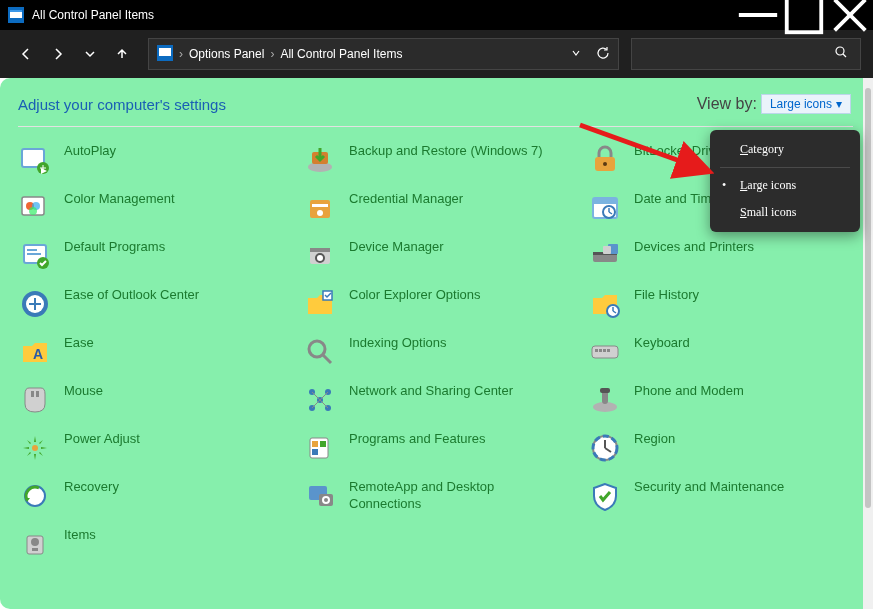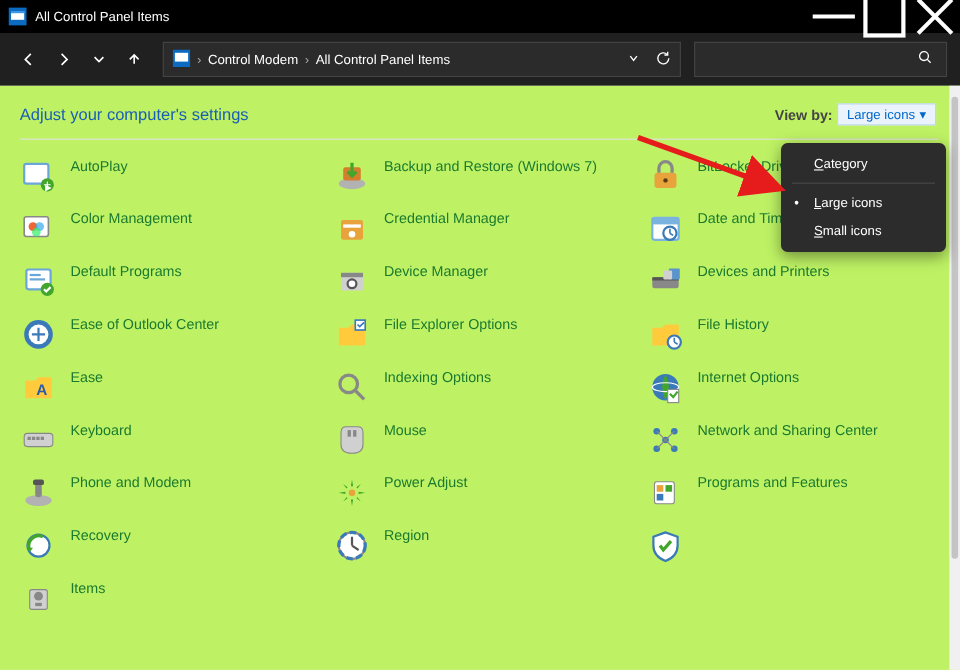--- a/index.html
+++ b/index.html
@@ -14,36 +14,36 @@
 
 .toolbar { height: 48px; background: #202020; display: flex; align-items: center; padding: 0 12px; gap: 4px; }
 .nav-btn { width: 28px; height: 28px; display: flex; align-items: center; justify-content: center; color: #fff; }
 .nav-btn svg { width: 14px; height: 14px; }
 .addressbar { flex: 1; height: 32px; background: #2b2b2b; border: 1px solid #444; margin: 0 8px; display: flex; align-items: center; padding: 0 8px; color: #fff; font-size: 12px; gap: 6px; }
 .addressbar .sep { color: #aaa; }
 .addressbar .spacer { flex: 1; }
 .searchbar { width: 230px; height: 32px; background: #2b2b2b; border: 1px solid #444; display: flex; align-items: center; justify-content: flex-end; padding: 0 12px; color: #fff; }
 
 
-.content { background: #bef264; height: calc(609px - 30px - 48px); overflow-y: auto; position: relative; padding: 0 2px 0 0; }
+.content { background: #86efac; height: calc(609px - 30px - 48px); overflow-y: auto; position: relative; padding: 0 2px 0 0; border-radius: 10px; }
 .header-row { display: flex; align-items: center; padding: 16px 20px 12px 18px; }
 .header-row .heading { color: #1a5fb4; font-size: 15px; flex: 1; }
-.viewby { font-size: 13px; color: #444; font-weight: bold; }
+.viewby { font-size: 16px; color: #444; }
 .viewby-select { background: #eaf3fb; border: 1px solid #bcd6ea; color: #0066cc; font-size: 12px; padding: 2px 8px; margin-left: 4px; display: inline-flex; align-items: center; gap: 4px; }
 .divider { border-top: 1px solid #e2e2e2; margin: 0 18px 10px 18px; }
 
 .grid { display: grid; grid-template-columns: repeat(3, 1fr); column-gap: 20px; row-gap: 14px; padding: 6px 18px 20px 18px; }
 .item { display: flex; align-items: flex-start; gap: 12px; }
 .item .ico { width: 34px; height: 34px; flex-shrink: 0; display: flex; align-items: center; justify-content: center; }
 .item .ico svg { width: 32px; height: 32px; }
 .item .label { color: #1b7a2f; font-size: 13px; line-height: 1.3; }
 
 
 .dropdown { position: absolute; top: 130px; left: 710px; width: 150px; background: #2c2c2c; border-radius: 6px; padding: 6px 0; box-shadow: 0 4px 14px rgba(0,0,0,.4); z-index: 10; }
-.dropdown .menu-item { color: #fff; font-size: 12px; padding: 6px 14px 6px 30px; position: relative; }
+.dropdown .menu-item { color: #fff; font-size: 12px; padding: 6px 14px 6px 30px; position: relative; font-family: Liberation Serif, serif; }
 .dropdown .menu-item::first-letter { text-decoration: underline; }
 .dropdown .menu-sep { border-top: 1px solid #4a4a4a; margin: 4px 10px; }
 .dropdown .menu-item.selected::before { content: "•"; position: absolute; left: 12px; color: #fff; }
 
 
 .arrow-annot { position: absolute; top: 120px; left: 575px; z-index: 20; pointer-events: none; }
 
 
 .scrollbar { position: absolute; right: 0; top: 78px; width: 10px; height: calc(609px - 78px); background: #f0f0f0; }
 .scrollbar .thumb { position: absolute; top: 10px; left: 2px; width: 6px; height: 420px; background: #c4c4c4; border-radius: 3px; }
@@ -100,21 +100,21 @@
       </svg>
   </div>
   <div class="addressbar">
     <span>
       <svg width="16" height="16" viewBox="0 0 16 16">
           <rect width="16" height="16" fill="#0c6bc0"></rect>
           <rect x="2" y="3" width="12" height="8" fill="#fff"></rect>
         </svg>
     </span>
     <span class="sep">›</span>
-    <span>Control Modem</span>
+    <span>Options Panel</span>
     <span class="sep">›</span>
     <span>All Control Panel Items</span>
     <span class="spacer"></span>
     <span>
       <svg width="12" height="12" viewBox="0 0 12 12">
           <path d="M3 4 L6 8 L9 4" fill="none" stroke="#fff" stroke-width="1.2"></path>
         </svg>
     </span>
     <span style="margin-left:8px">
       <svg width="14" height="14" viewBox="0 0 14 14">
@@ -252,21 +252,21 @@
         <div class="label">Ease of Outlook Center</div>
       </div>
       <div class="item">
         <div class="ico">
           <svg viewBox="0 0 32 32">
             <path d="M4 10 L13 10 L16 7 L28 7 L28 26 L4 26 Z" fill="#ffcb3d"></path>
             <rect x="19" y="3" width="9" height="9" fill="#fff" stroke="#3a7ab8" stroke-width="1.5"></rect>
             <path d="M21 7 L23 9 L27 5" stroke="#3a7ab8" stroke-width="1.5" fill="none"></path>
           </svg>
         </div>
-        <div class="label">File Explorer Options</div>
+        <div class="label">Color Explorer Options</div>
       </div>
       <div class="item">
         <div class="ico">
           <svg viewBox="0 0 32 32">
             <path d="M4 10 L13 10 L16 7 L28 7 L28 26 L4 26 Z" fill="#ffcb3d"></path>
             <circle cx="24" cy="23" r="6" fill="#fff" stroke="#3a7ab8" stroke-width="2"></circle>
             <line x1="24" y1="23" x2="24" y2="19" stroke="#3a7ab8" stroke-width="1.5"></line>
             <line x1="24" y1="23" x2="27" y2="25" stroke="#3a7ab8" stroke-width="1.5"></line>
           </svg>
         </div>
@@ -282,32 +282,20 @@
         <div class="label">Ease</div>
       </div>
       <div class="item">
         <div class="ico">
           <svg viewBox="0 0 32 32">
             <circle cx="13" cy="13" r="8" fill="none" stroke="#888" stroke-width="3"></circle>
             <line x1="19" y1="19" x2="27" y2="27" stroke="#888" stroke-width="3"></line>
           </svg>
         </div>
         <div class="label">Indexing Options</div>
-      </div>
-      <div class="item">
-        <div class="ico">
-          <svg viewBox="0 0 32 32">
-            <circle cx="16" cy="16" r="12" fill="#3a7ab8"></circle>
-            <path d="M16 4 Q10 16 16 28 Q22 16 16 4" fill="#41a62a"></path>
-            <ellipse cx="16" cy="16" rx="12" ry="4" fill="none" stroke="#fff" stroke-width="1"></ellipse>
-            <rect x="18" y="18" width="10" height="12" fill="#fff" stroke="#888"></rect>
-            <path d="M20 22 L23 25 L27 20" stroke="#41a62a" stroke-width="2" fill="none"></path>
-          </svg>
-        </div>
-        <div class="label">Internet Options</div>
       </div>
       <div class="item">
         <div class="ico">
           <svg viewBox="0 0 32 32">
             <rect x="3" y="10" width="26" height="12" rx="3" fill="#d0d0d0" stroke="#888" stroke-width="1"></rect>
             <rect x="6" y="13" width="3" height="3" fill="#888"></rect>
             <rect x="10" y="13" width="3" height="3" fill="#888"></rect>
             <rect x="14" y="13" width="3" height="3" fill="#888"></rect>
             <rect x="18" y="13" width="3" height="3" fill="#888"></rect>
           </svg>
@@ -367,45 +355,56 @@
             <rect x="8" y="9" width="6" height="6" fill="#e8a33d"></rect>
             <rect x="8" y="17" width="6" height="6" fill="#3a7ab8"></rect>
             <rect x="16" y="9" width="6" height="6" fill="#41a62a"></rect>
           </svg>
         </div>
         <div class="label">Programs and Features</div>
       </div>
       <div class="item">
         <div class="ico">
           <svg viewBox="0 0 32 32">
-            <circle cx="16" cy="16" r="10" fill="#fff" stroke="#3a7ab8" stroke-width="2"></circle>
-            <path d="M20 8 A9 9 0 0 0 8 20" fill="none" stroke="#41a62a" stroke-width="3"></path>
-            <path d="M6 18 L8 22 L11 18" fill="#41a62a"></path>
-          </svg>
-        </div>
-        <div class="label">Recovery</div>
-      </div>
-      <div class="item">
-        <div class="ico">
-          <svg viewBox="0 0 32 32">
             <circle cx="16" cy="16" r="12" fill="#fff" stroke="#888" stroke-width="2"></circle>
             <line x1="16" y1="16" x2="16" y2="8" stroke="#555" stroke-width="2"></line>
             <line x1="16" y1="16" x2="22" y2="20" stroke="#555" stroke-width="2"></line>
             <circle cx="16" cy="16" r="12" fill="none" stroke="#3a7ab8" stroke-width="3" stroke-dasharray="6 3"></circle>
           </svg>
         </div>
         <div class="label">Region</div>
       </div>
       <div class="item">
         <div class="ico">
           <svg viewBox="0 0 32 32">
+            <circle cx="16" cy="16" r="10" fill="#fff" stroke="#3a7ab8" stroke-width="2"></circle>
+            <path d="M20 8 A9 9 0 0 0 8 20" fill="none" stroke="#41a62a" stroke-width="3"></path>
+            <path d="M6 18 L8 22 L11 18" fill="#41a62a"></path>
+          </svg>
+        </div>
+        <div class="label">Recovery</div>
+      </div>
+      <div class="item">
+        <div class="ico">
+          <svg viewBox="0 0 32 32">
+            <rect x="5" y="6" width="18" height="14" rx="2" fill="#5a94cc"></rect>
+            <rect x="15" y="14" width="14" height="12" rx="2" fill="#888"></rect>
+            <circle cx="22" cy="20" r="3" fill="none" stroke="#fff" stroke-width="2"></circle>
+          </svg>
+        </div>
+        <div class="label">RemoteApp and Desktop Connections</div>
+      </div>
+      <div class="item">
+        <div class="ico">
+          <svg viewBox="0 0 32 32">
             <path d="M16 4 L5 8 L5 16 Q5 26 16 30 Q27 26 27 16 L27 8 Z" fill="#fff" stroke="#3a7ab8" stroke-width="2"></path>
             <path d="M11 16 L14 20 L21 12" stroke="#41a62a" stroke-width="3" fill="none"></path>
           </svg>
         </div>
+        <div class="label">Security and Maintenance</div>
       </div>
       <div class="item">
         <div class="ico">
           <svg viewBox="0 0 32 32">
             <rect x="8" y="8" width="16" height="18" rx="2" fill="#d0d0d0" stroke="#888"></rect>
             <circle cx="16" cy="14" r="4" fill="#888"></circle>
             <rect x="13" y="20" width="6" height="3" fill="#888"></rect>
           </svg>
         </div>
         <div class="label">Items</div>

